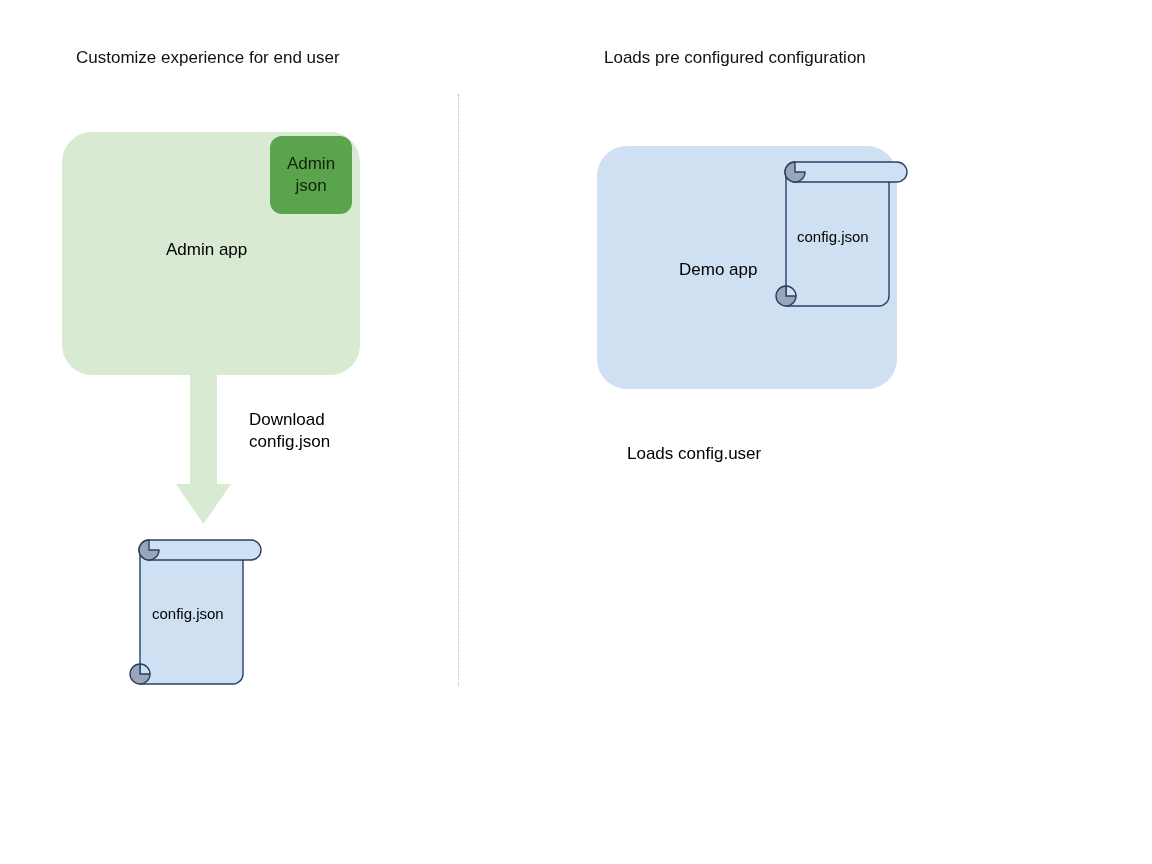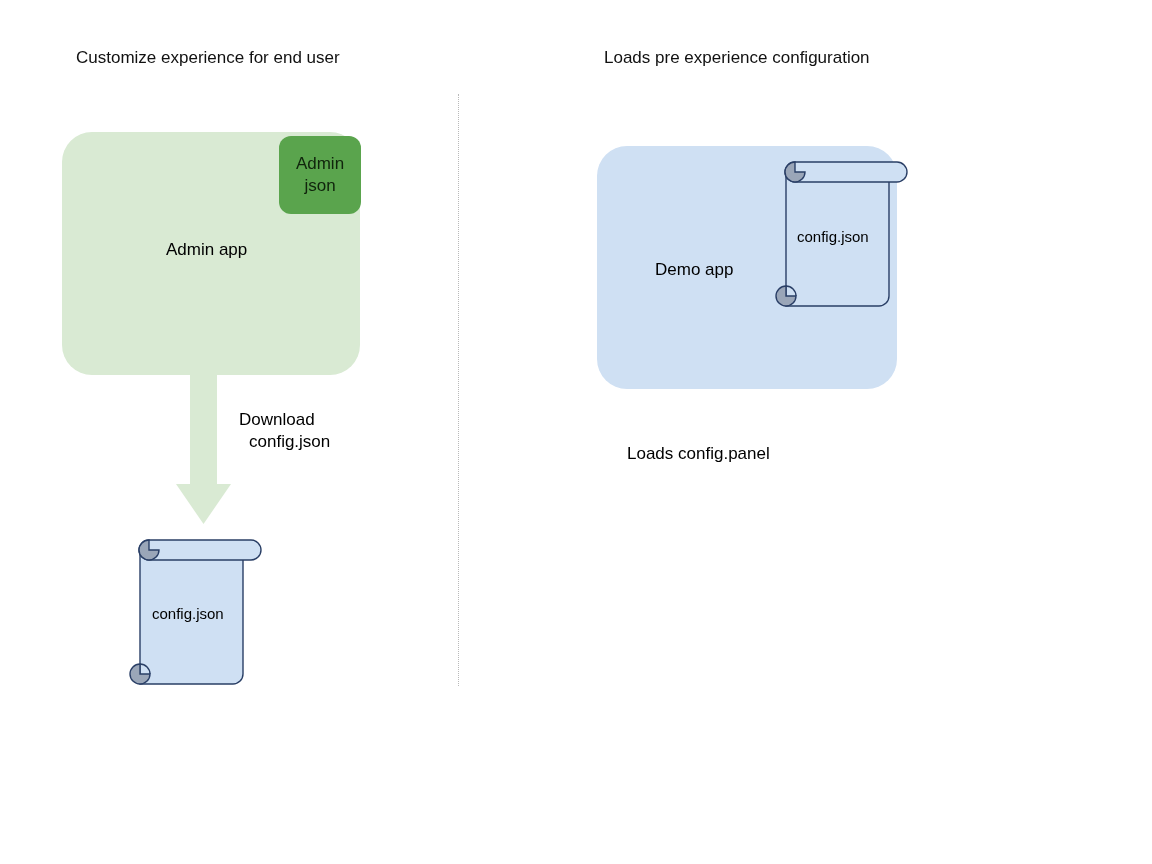--- a/index.html
+++ b/index.html
@@ -63,25 +63,25 @@
     background: #cfe0f3;
   }
   .appbox-label {
     position: absolute;
     font-size: 17px;
     line-height: 20px;
     white-space: nowrap;
     color: #000000;
   }
   #admin-app-label { left: 166px; top: 240px; }
-  #demo-app-label  { left: 655px; top: 260px; }
+  #demo-app-label  { left: 679px; top: 260px; }
 
   
   #admin-panel {
-    left: 279px;
+    left: 270px;
     top: 136px;
     width: 82px;
     height: 78px;
     background: #5aa44d;
     border-radius: 12px;
     display: flex;
     align-items: center;
     justify-content: center;
     text-align: center;
     font-size: 17px;
@@ -96,21 +96,21 @@
     width: 70px;
     height: 156px;
   }
   .arrow-label {
     position: absolute;
     font-size: 17px;
     line-height: 22px;
     white-space: nowrap;
     color: #000000;
   }
-  #arrow-label-line1 { left: 239px; top: 409px; }
+  #arrow-label-line1 { left: 249px; top: 409px; }
   #arrow-label-line2 { left: 249px; top: 431px; }
 
   
   .scroll-shape { }
   #scroll-left  { left: 118px; top: 526px; width: 150px; height: 166px; }
   #scroll-right { left: 764px; top: 148px; width: 150px; height: 166px; }
   .scroll-label {
     position: absolute;
     font-size: 15px;
     line-height: 18px;
@@ -130,21 +130,21 @@
     color: #000000;
   }
 </style>
 </head>
 <body>
 
 <div class="canvas">
 
   <div class="abs heading" id="heading-left">Customize experience for end user</div>
 
-  <div class="abs heading" id="heading-right">Loads pre experience configuration</div>
+  <div class="abs heading" id="heading-right">Loads pre configured configuration</div>
 
   <div class="abs" id="divider"></div>
 
   <div class="abs appbox" id="admin-app-box"></div>
 
   <div class="appbox-label" id="admin-app-label">Admin app</div>
 
   <div class="abs" id="admin-panel">
     <div>
       <span>Admin</span><br>
@@ -180,15 +180,15 @@
   <svg class="abs scroll-shape" id="scroll-right" viewBox="0 0 150 166" width="150" height="166">
     <path d="M 22 24 L 125 24 L 125 148 A 10 10 0 0 1 115 158 L 22 158 Z" fill="#cfe0f3" stroke="#2a3f66" stroke-width="1.4"></path>
     <path d="M 31 14 L 133 14 A 10 10 0 0 1 133 34 L 31 34 A 10 10 0 0 1 31 14 Z" fill="#cfe0f3" stroke="#2a3f66" stroke-width="1.4"></path>
     <path d="M 31 24 L 31 14 A 10 10 0 1 0 41 24 Z" fill="#9aa6b8" stroke="#2a3f66" stroke-width="1.4"></path>
     <path d="M 22 148 L 32 148 A 10 10 0 1 1 22 138 Z" fill="#9aa6b8" stroke="#2a3f66" stroke-width="1.4"></path>
     <path d="M 22 138 A 10 10 0 0 1 32 148" fill="none" stroke="#2a3f66" stroke-width="1.4"></path>
   </svg>
 
   <div class="scroll-label" id="scroll-right-label">config.json</div>
 
-  <div class="abs" id="loads-caption">Loads config.panel</div>
+  <div class="abs" id="loads-caption">Loads config.user</div>
 
 </div>
 
 </body></html>

